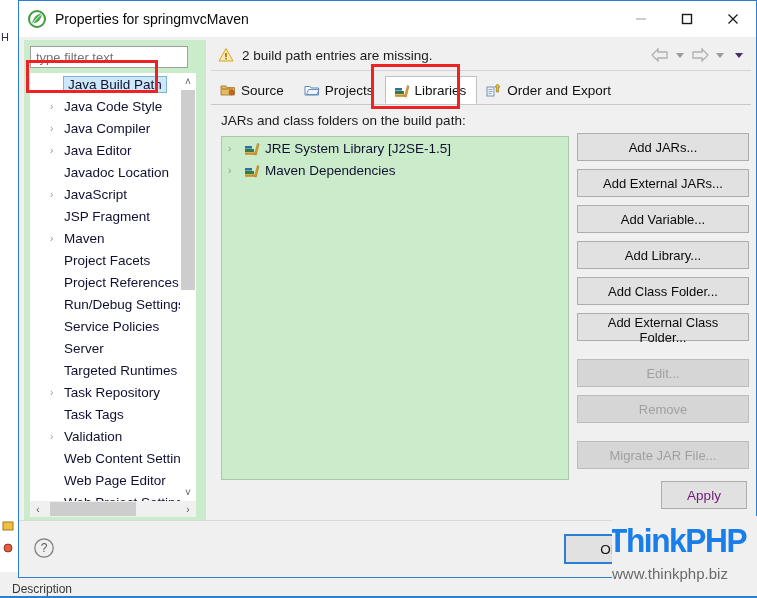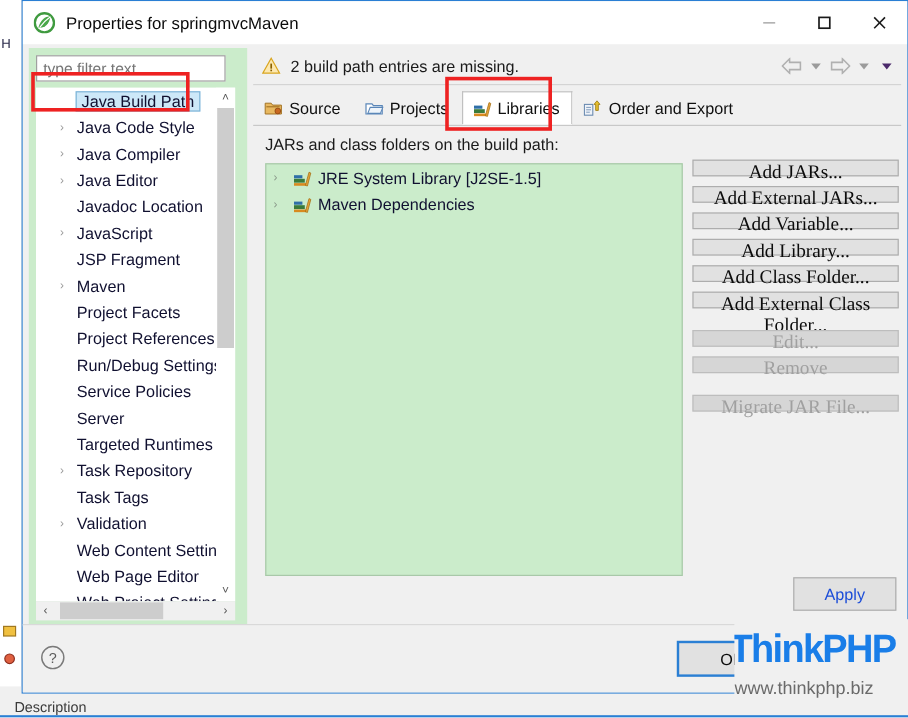--- a/index.html
+++ b/index.html
@@ -250,40 +250,40 @@
   }
   .lib-arrow { width: 16px; font-size: 10px; color: #8a9a8a; }
   .lib-icon { width: 16px; height: 16px; margin-right: 5px; flex: 0 0 auto; }
 
   .btn-col {
     position: absolute; left: 366px; top: 28px;
     width: 172px;
     display: flex; flex-direction: column;
   }
   .sbtn {
-    height: 14px;
+    height: 28px;
     background: #e1e1e1;
     border: 1px solid #adadad;
-    font-family: Liberation Serif, serif;
-    font-size: 16px; color: #0b0b0b;
+    font-family: Liberation Sans, sans-serif;
+    font-size: 13px; color: #0b0b0b;
     margin-bottom: 8px;
     box-sizing: border-box;
     cursor: default;
   }
   .sbtn.disabled { color: #a0a0a0; background: #d6d6d6; border-color: #bdbdbd; }
   .sbtn.gap { margin-top: 10px; }
 
   .apply-wrap {
     position: absolute; right: 4px; bottom: 6px;
   }
   .apply-btn {
     width: 86px; height: 28px;
     background: #e1e1e1; border: 1px solid #adadad;
     font-family: "Liberation Sans", sans-serif;
-    font-size: 13.5px; color: #1d4ed8;
+    font-size: 13.5px; color: #701a75;
     cursor: default;
   }
 
   
   .footer {
     position: absolute; left: 0; bottom: 0;
     width: 737px; height: 56px;
     background: #f0f0f0;
     border-top: 1px solid #d9d9d9;
   }

